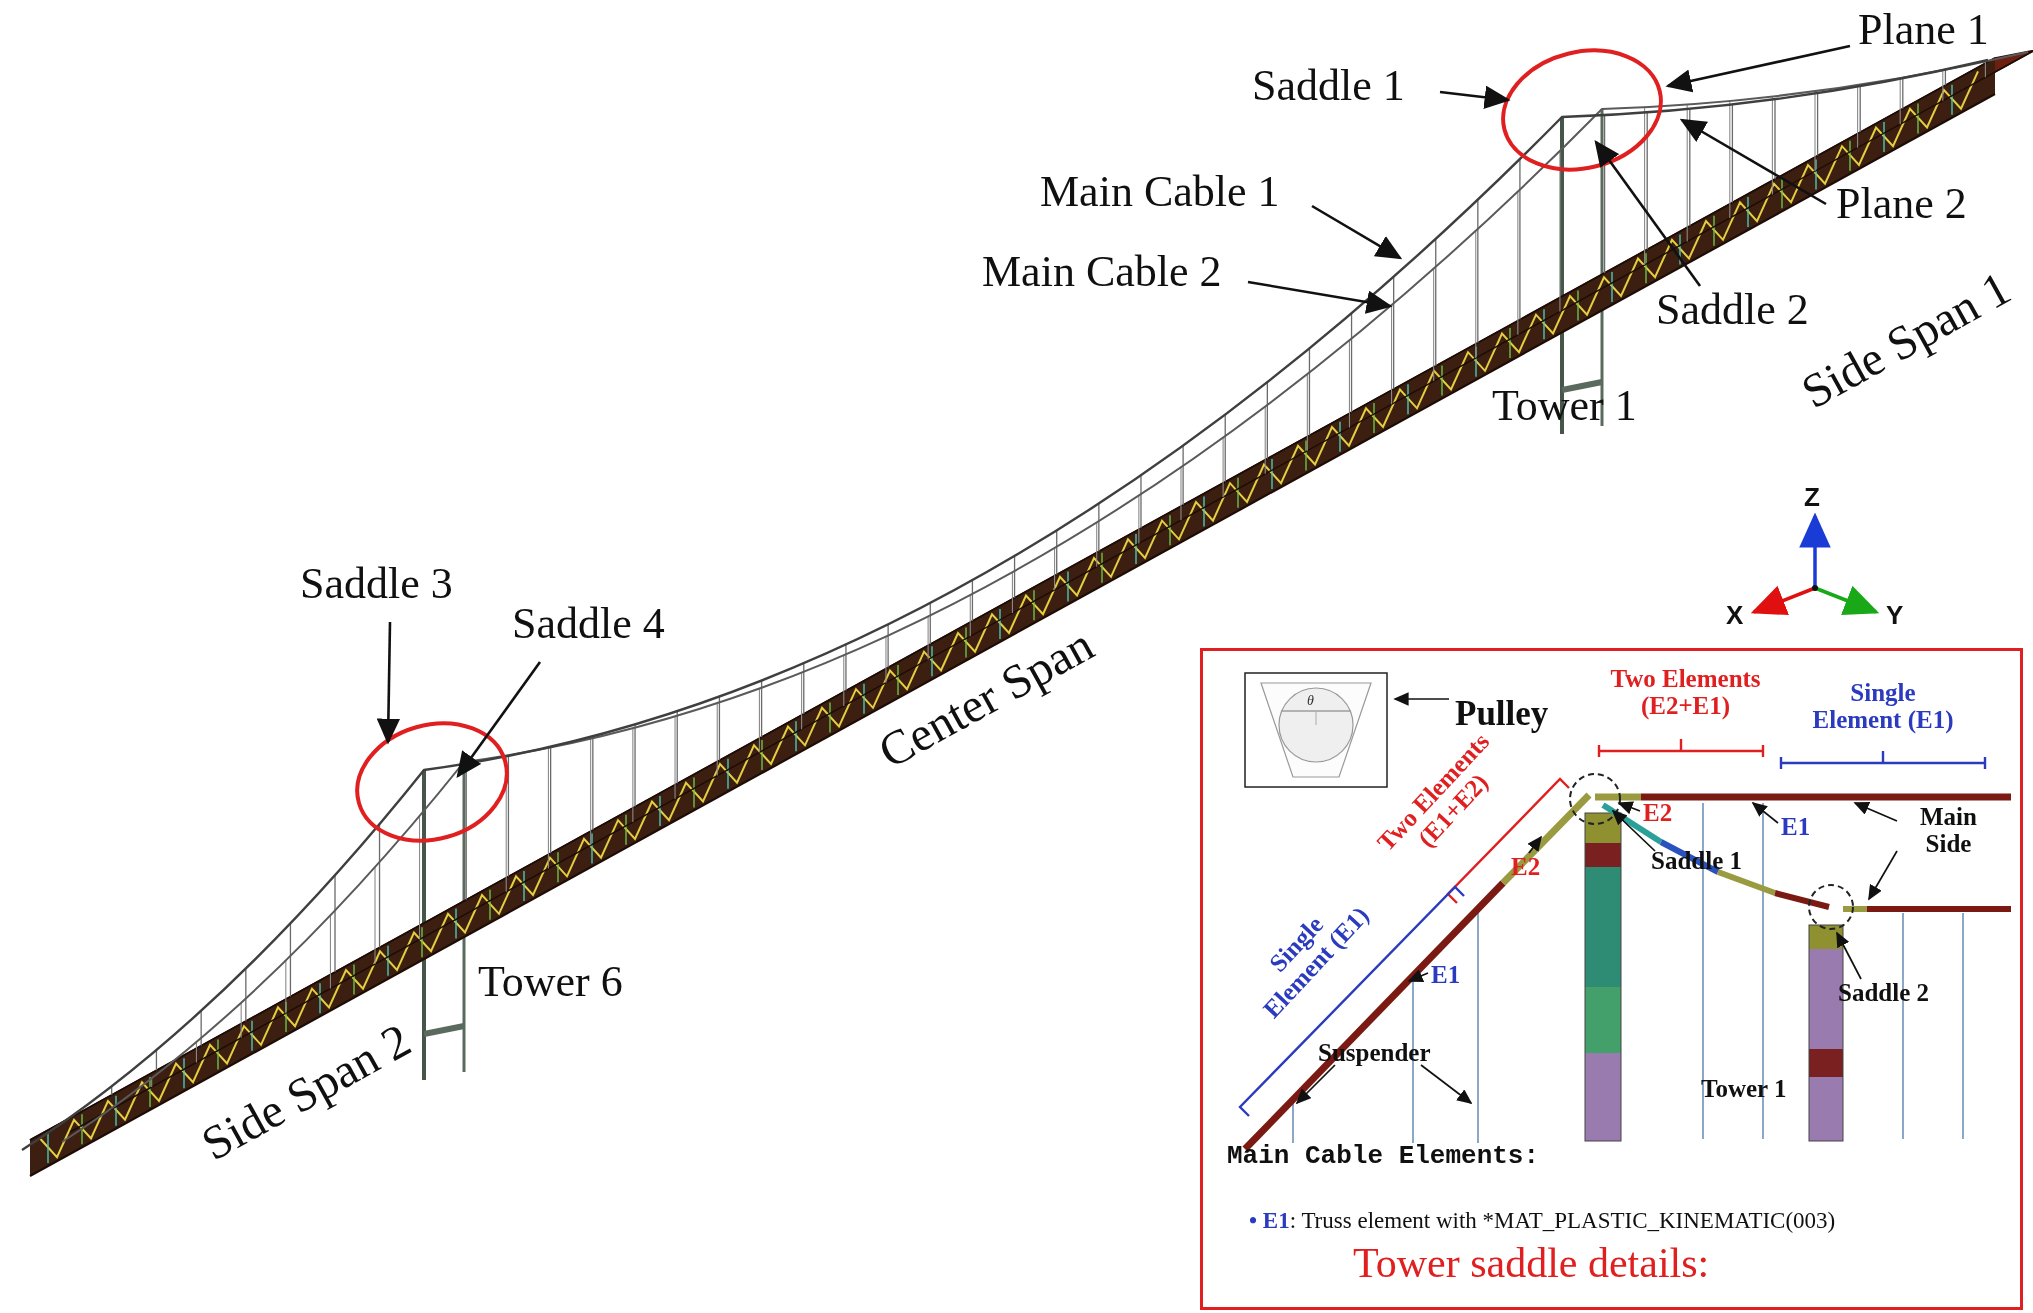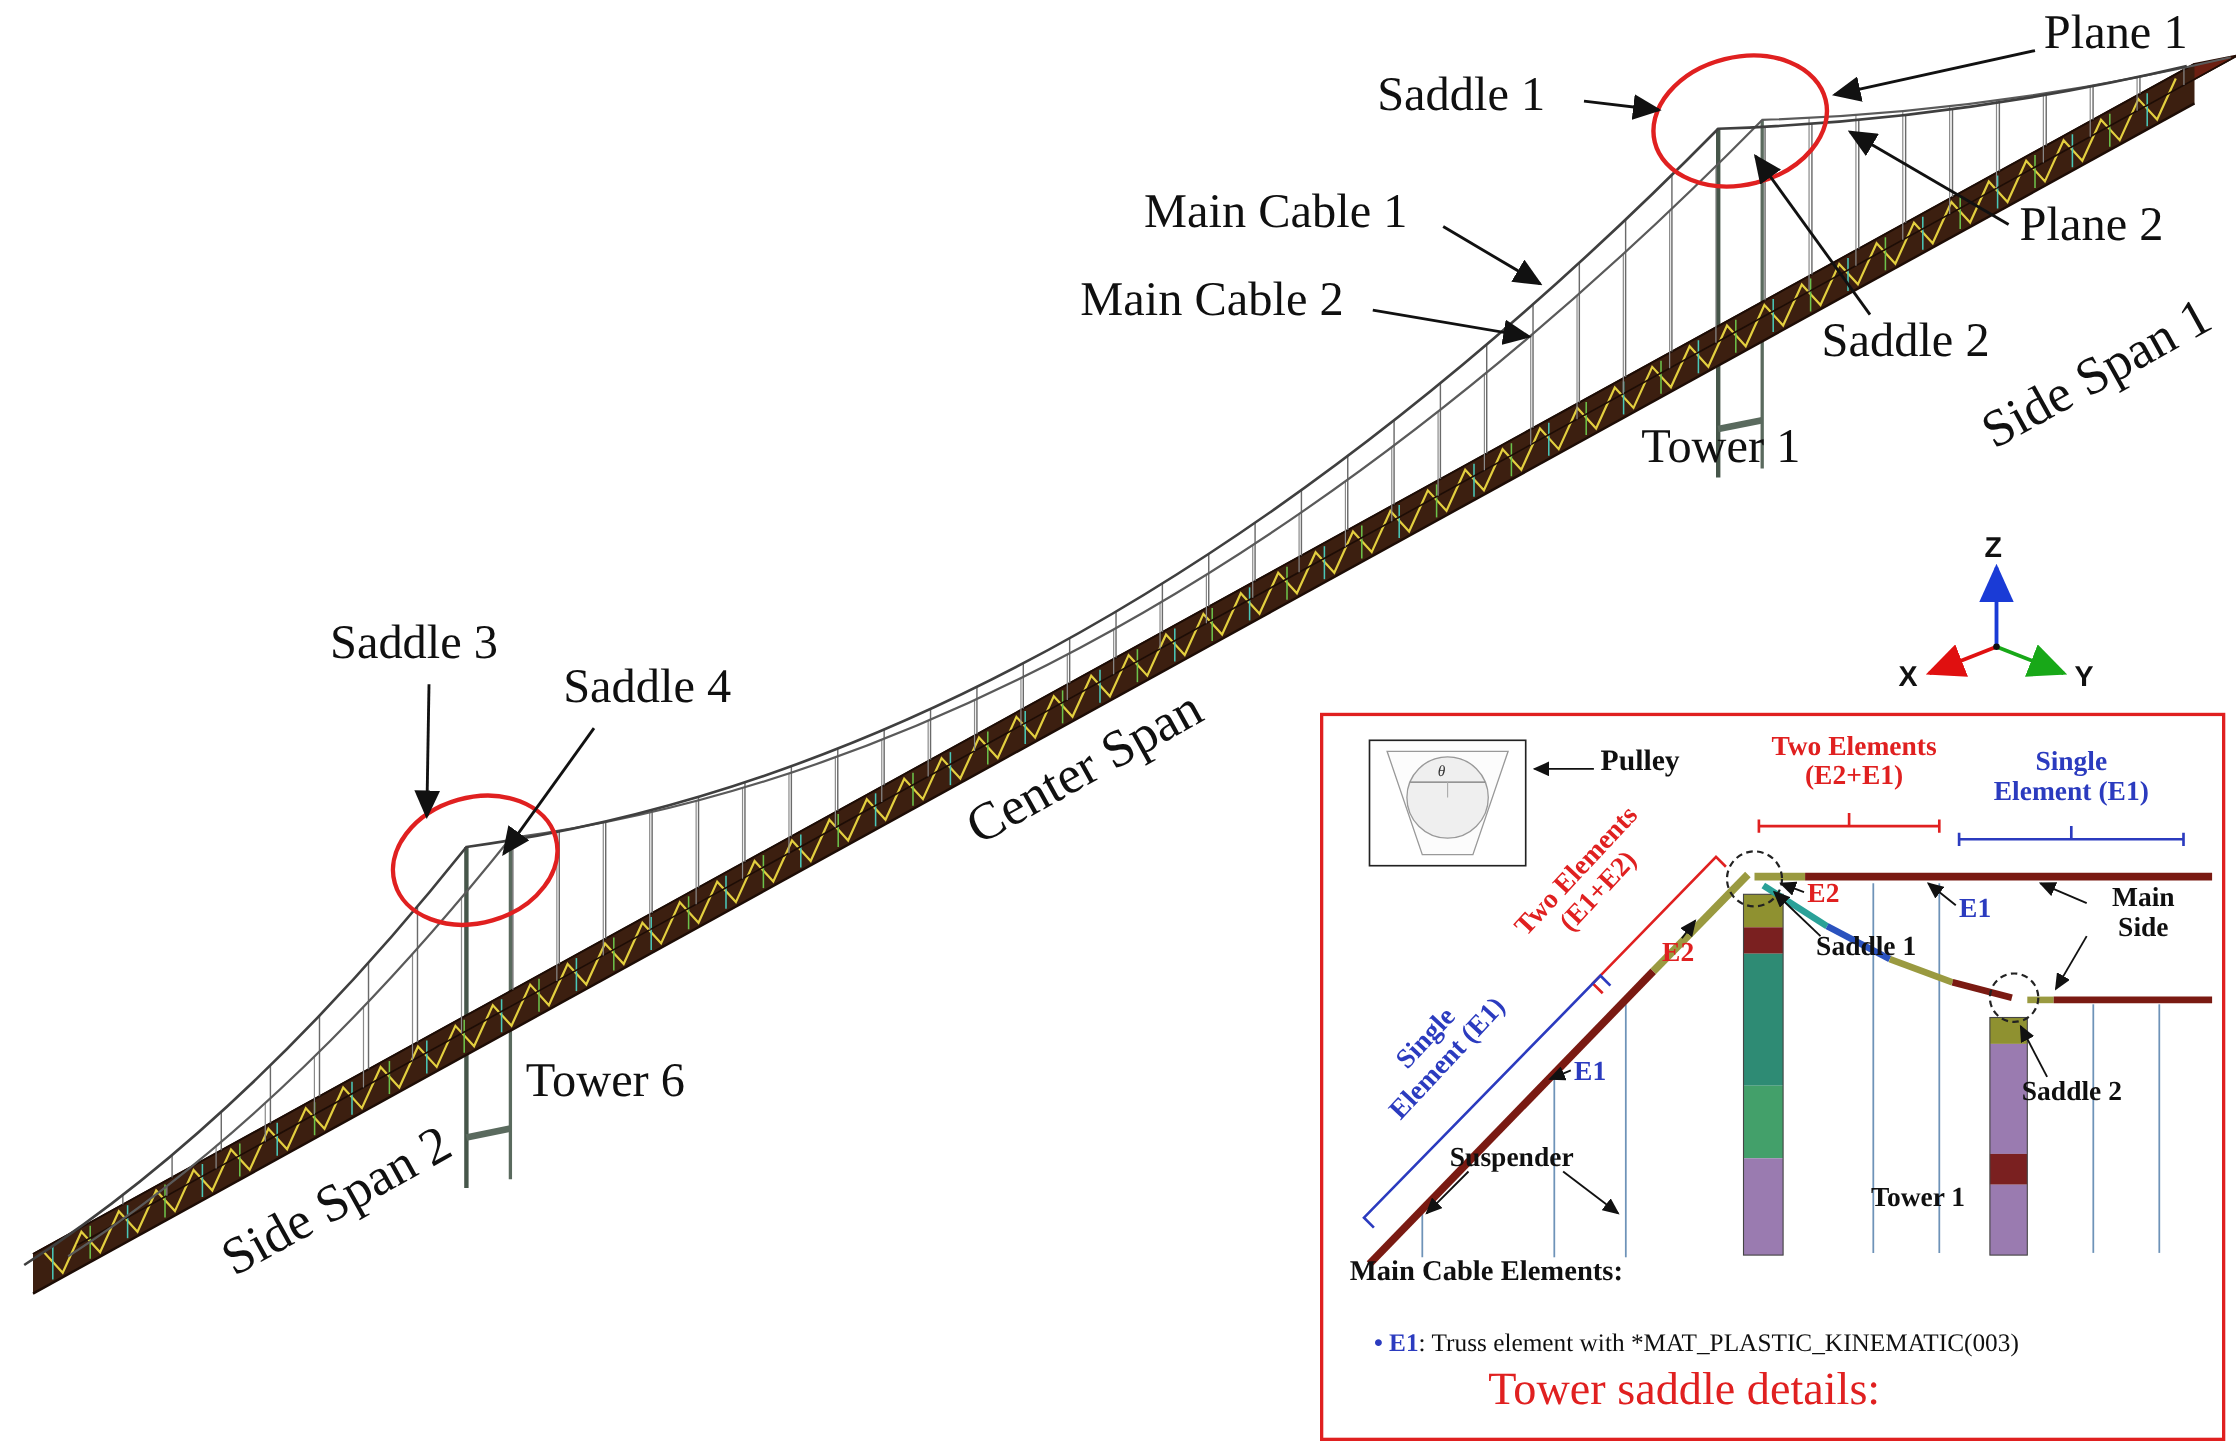--- a/index.html
+++ b/index.html
@@ -12,21 +12,21 @@
   
   #inset{position:absolute;left:1200px;top:648px;width:823px;height:662px;
          border:3px solid #e02020;background:#fff;box-sizing:border-box;}
   #inset-svg{position:absolute;left:0;top:0;}
   .ilabel{position:absolute;font-size:25px;font-weight:bold;color:#101010;white-space:nowrap;line-height:1.08;}
   .ilabel.center{text-align:center;}
   .red{color:#e02020;}
   .blue{color:#2b3bbf;}
   .irot{position:absolute;font-size:25px;font-weight:bold;white-space:nowrap;text-align:center;line-height:1.08;
         transform:translate(-50%,-50%) rotate(-47deg);}
-  .legend-title{position:absolute;font-size:26px;font-weight:bold;color:#101010;white-space:nowrap;}
+  .legend-title{position:absolute;font-size:26px;font-weight:bold;color:#101010;white-space:nowrap;font-family:Liberation Mono, monospace;}
   .legend-row{position:absolute;font-size:23px;color:#101010;white-space:nowrap;margin-top:35px;}
   .legend-row .bullet{font-weight:bold;}
   .legend-row .key{font-weight:bold;}
   .inset-title{position:absolute;font-size:42px;color:#e02020;white-space:nowrap;text-align:left;}
 </style>
 </head>
 <body>
 
 <div id="stage">
 
@@ -332,21 +332,21 @@
         <line x1="694" y1="200" x2="666" y2="248" marker-end="url(#ahi)"></line>
         <line x1="326" y1="202" x2="338" y2="186" marker-end="url(#ahi)"></line>
         <line x1="437" y1="160" x2="416" y2="152" marker-end="url(#ahi)"></line>
         <line x1="575" y1="172" x2="550" y2="152" marker-end="url(#ahi)"></line>
         <line x1="225" y1="322" x2="206" y2="330" marker-end="url(#ahi)"></line>
         <line x1="132" y1="414" x2="94" y2="452" marker-end="url(#ahi)"></line>
         <line x1="218" y1="414" x2="268" y2="452" marker-end="url(#ahi)"></line>
       </g>
     </svg>
 
-    <div class="ilabel" style="left:252px;top:26px;font-size:27px">Pulley</div>
+    <div class="ilabel" style="left:252px;top:44px;font-size:35px">Pulley</div>
 
     <div class="ilabel red center" style="left:390px;top:14px;width:185px">
       <div>Two Elements</div>
       <div>(E2+E1)</div>
     </div>
     <div class="ilabel blue center" style="left:580px;top:28px;width:200px">
       <div>Single</div>
       <div>Element (E1)</div>
     </div>
 

